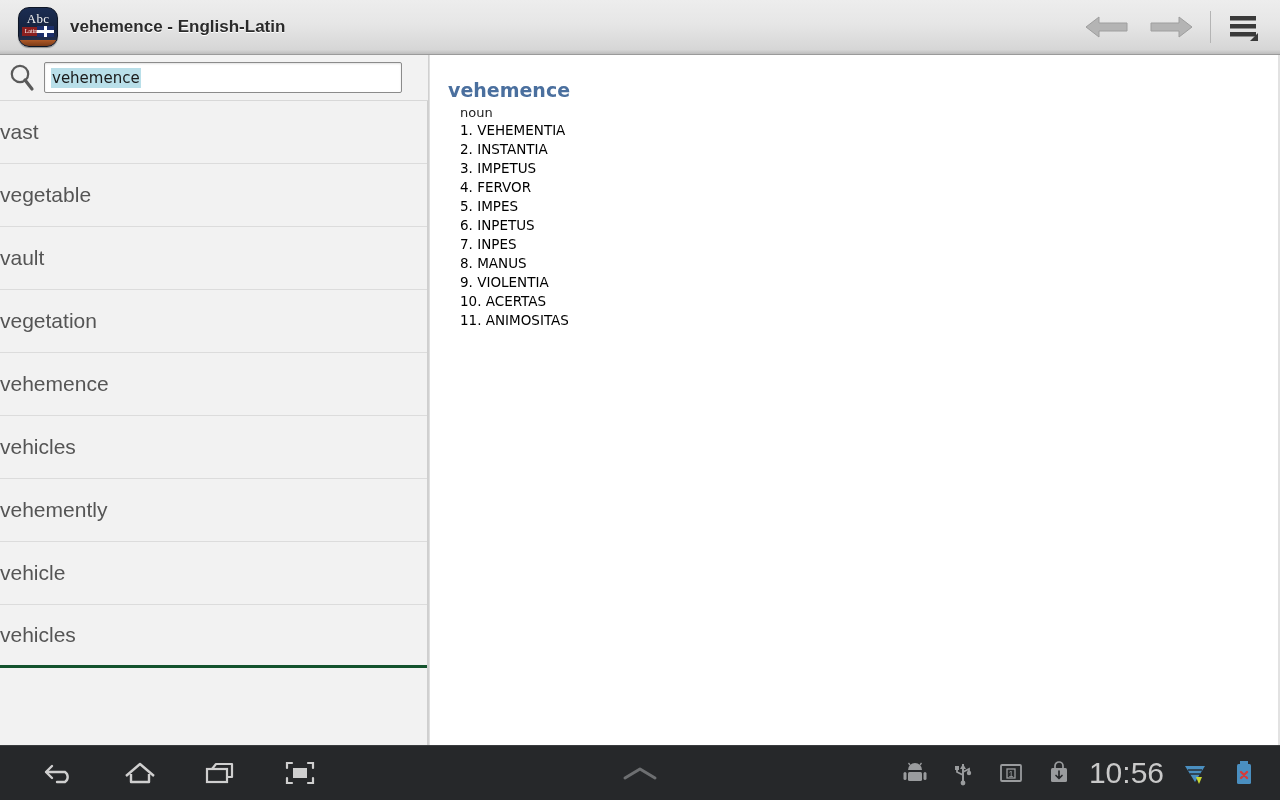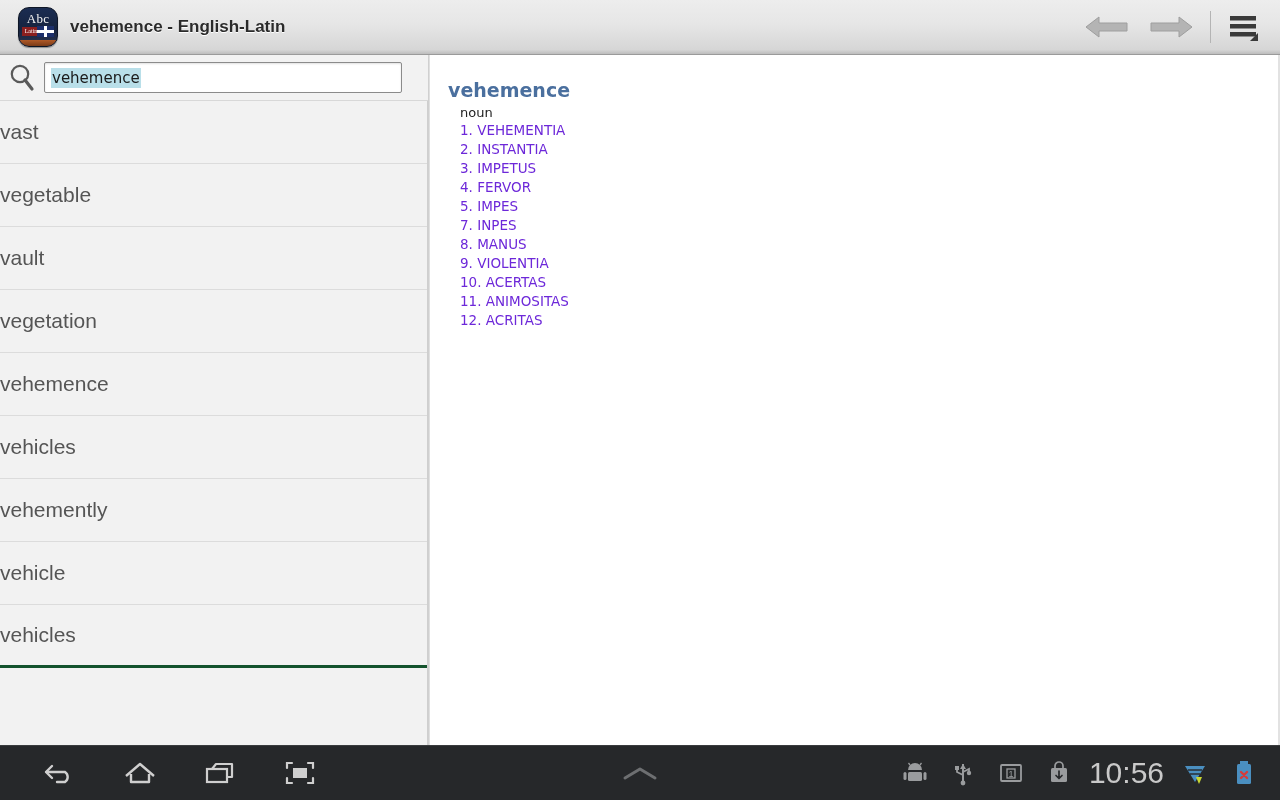--- a/index.html
+++ b/index.html
@@ -104,21 +104,21 @@
   .def-inner { padding:24px 0 0 18px; }
   .headword {
     font-size:19px; font-weight:bold; color:#4a6f9e;
     font-family:"DejaVu Sans", sans-serif; margin-bottom:4px;
   }
   .pos {
     font-size:13px; color:#222; margin-left:12px; margin-bottom:1px;
     font-family:"DejaVu Sans", sans-serif;
   }
   .sense {
-    font-size:13.5px; color:#6d28d9; margin-left:12px; line-height:19px;
+    font-size:13.5px; color:#000000; margin-left:12px; line-height:19px;
     font-family:"DejaVu Sans", sans-serif;
   }
   .defpane-edge {
     position:absolute; right:0; top:55px; width:2px; height:690px; background:#e2e2e2;
   }
 
   
   .sysbar {
     position:absolute; left:0; bottom:0; width:1280px; height:55px;
     background:#26282a; display:flex; align-items:center;
@@ -198,26 +198,26 @@
 
   <div class="defpane">
     <div class="def-inner">
       <div class="headword">vehemence</div>
       <div class="pos">noun</div>
       <div class="sense">1. VEHEMENTIA</div>
       <div class="sense">2. INSTANTIA</div>
       <div class="sense">3. IMPETUS</div>
       <div class="sense">4. FERVOR</div>
       <div class="sense">5. IMPES</div>
+      <div class="sense">6. INPETUS</div>
       <div class="sense">7. INPES</div>
       <div class="sense">8. MANUS</div>
       <div class="sense">9. VIOLENTIA</div>
       <div class="sense">10. ACERTAS</div>
       <div class="sense">11. ANIMOSITAS</div>
-      <div class="sense">12. ACRITAS</div>
     </div>
   </div>
   <div class="defpane-edge"></div>
 
   <div class="sysbar">
     <div class="sysleft">
       <div class="sysbtn">
         <svg width="34" height="30" viewBox="0 0 34 30">
           <path d="M9 8 L3 14 L9 20" fill="none" stroke="#cfcfcf" stroke-width="2.4" stroke-linecap="round" stroke-linejoin="round"></path>
           <path d="M3.5 14 L22 14 A6 6 0 0 1 22 24 L14 24" fill="none" stroke="#cfcfcf" stroke-width="2.4" stroke-linecap="round"></path>

